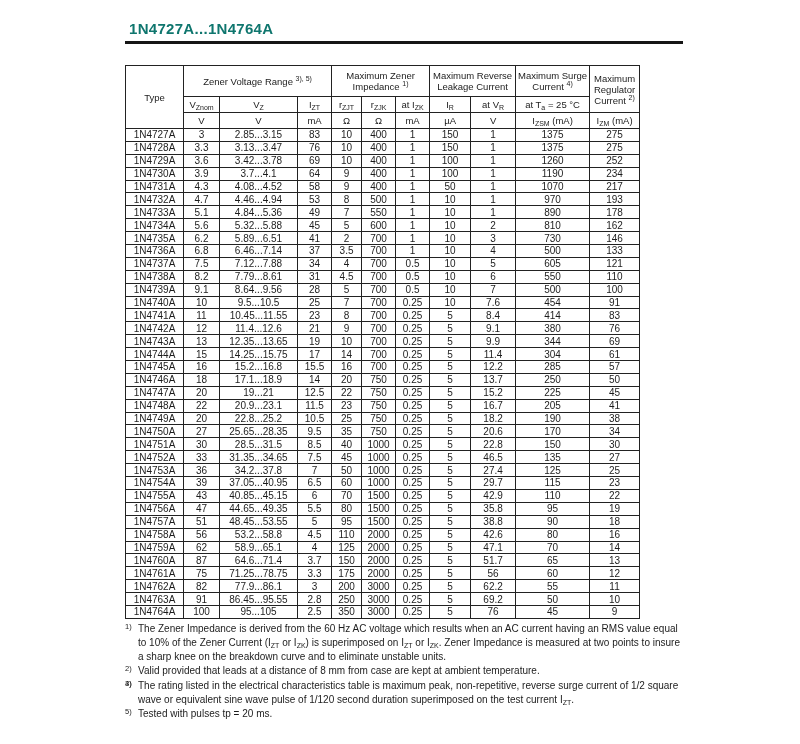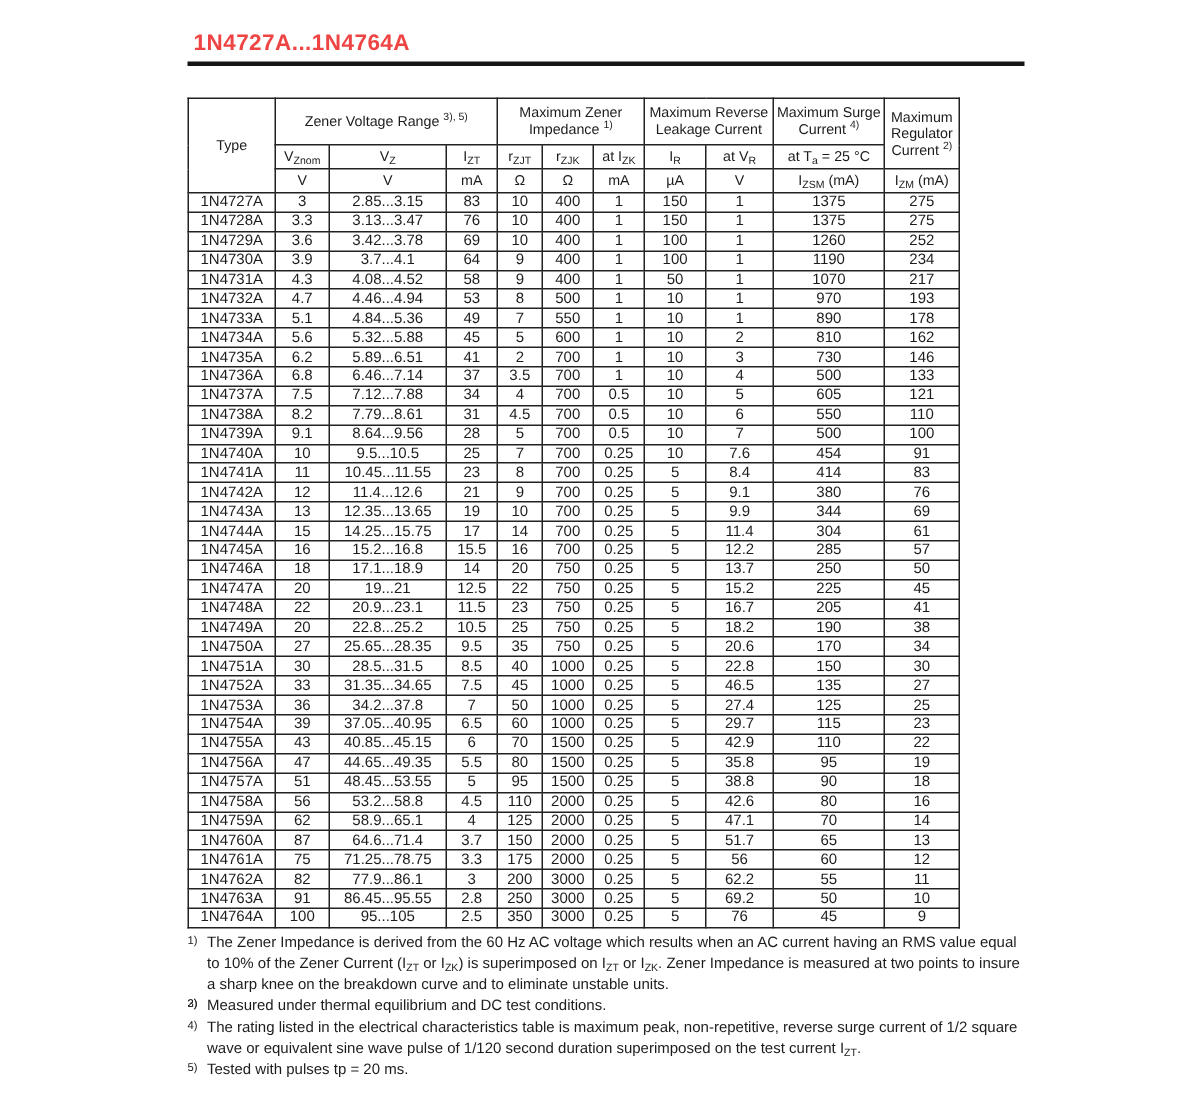--- a/index.html
+++ b/index.html
@@ -15,21 +15,21 @@
   .page {
     position: relative;
     width: 558px;
     margin-left: 125px;
     padding-top: 20px;
   }
   .doc-title {
     font-size: 15px;
     font-weight: bold;
     letter-spacing: 0.3px;
-    color: #ef4444;
+    color: #0f766e;
     margin: 0 0 4px 4px;
   }
   .title-rule {
     height: 3px;
     background: #151515;
     width: 558px;
     margin-bottom: 21px;
   }
   table.spec {
     border-collapse: collapse;
@@ -631,24 +631,24 @@
       </tbody>
   </table>
 
   <div class="footnotes">
     <div class="footnote">
       <span class="marker">1)</span>
       <span>The Zener Impedance is derived from the 60 Hz AC voltage which results when an AC current having an RMS value equal to 10% of the Zener Current (I<sub>ZT</sub> or I<sub>ZK</sub>) is superimposed on I<sub>ZT</sub> or I<sub>ZK</sub>. Zener Impedance is measured at two points to insure a sharp knee on the breakdown curve and to eliminate unstable units.</span>
     </div>
     <div class="footnote">
       <span class="marker">2)</span>
+      <span>Valid provided that leads at a distance of 8 mm from case are kept at ambient temperature.</span>
     </div>
     <div class="footnote">
       <span class="marker">3)</span>
-      <span>Measured under thermal equilibrium and DC test conditions.</span>
     </div>
     <div class="footnote">
       <span class="marker">4)</span>
       <span>The rating listed in the electrical characteristics table is maximum peak, non-repetitive, reverse surge current of 1/2 square wave or equivalent sine wave pulse of 1/120 second duration superimposed on the test current I<sub>ZT</sub>.</span>
     </div>
     <div class="footnote">
       <span class="marker">5)</span>
       <span>Tested with pulses tp = 20 ms.</span>
     </div>
   </div>

